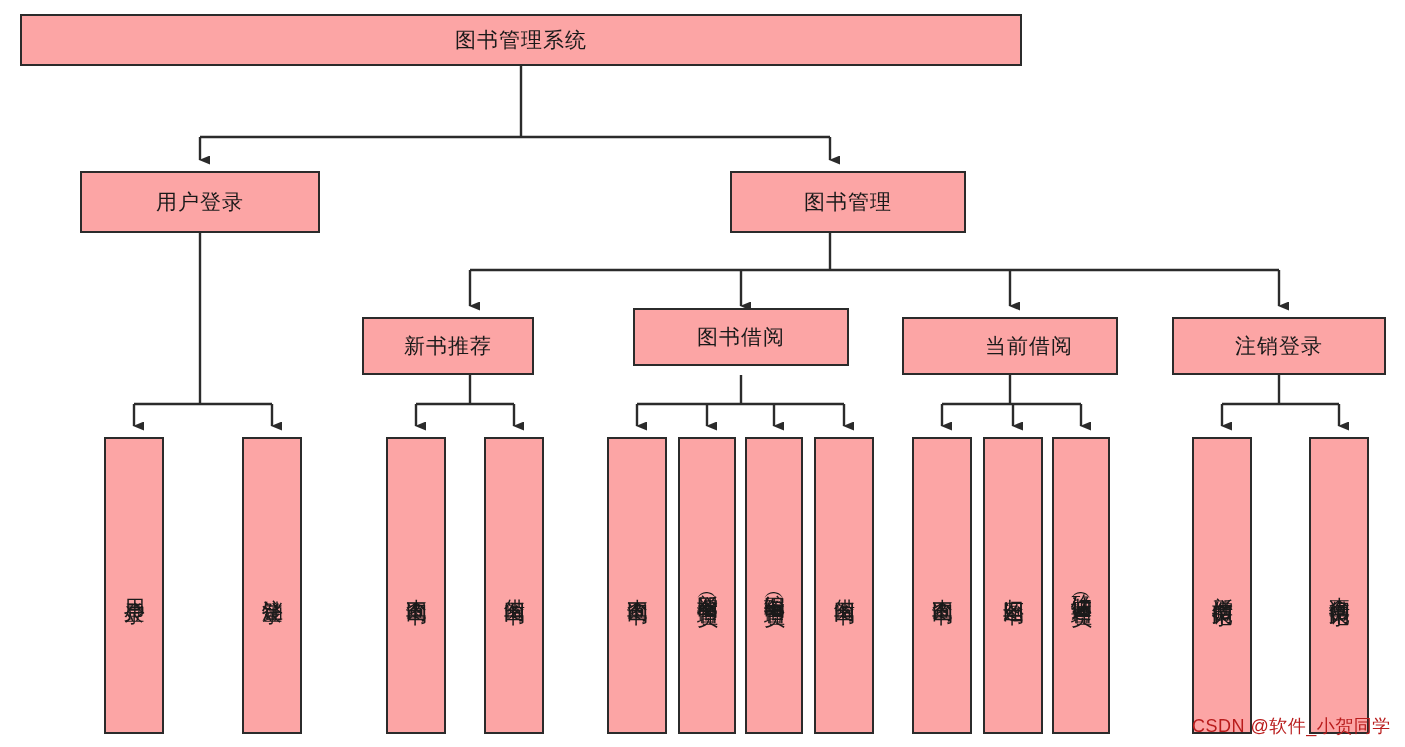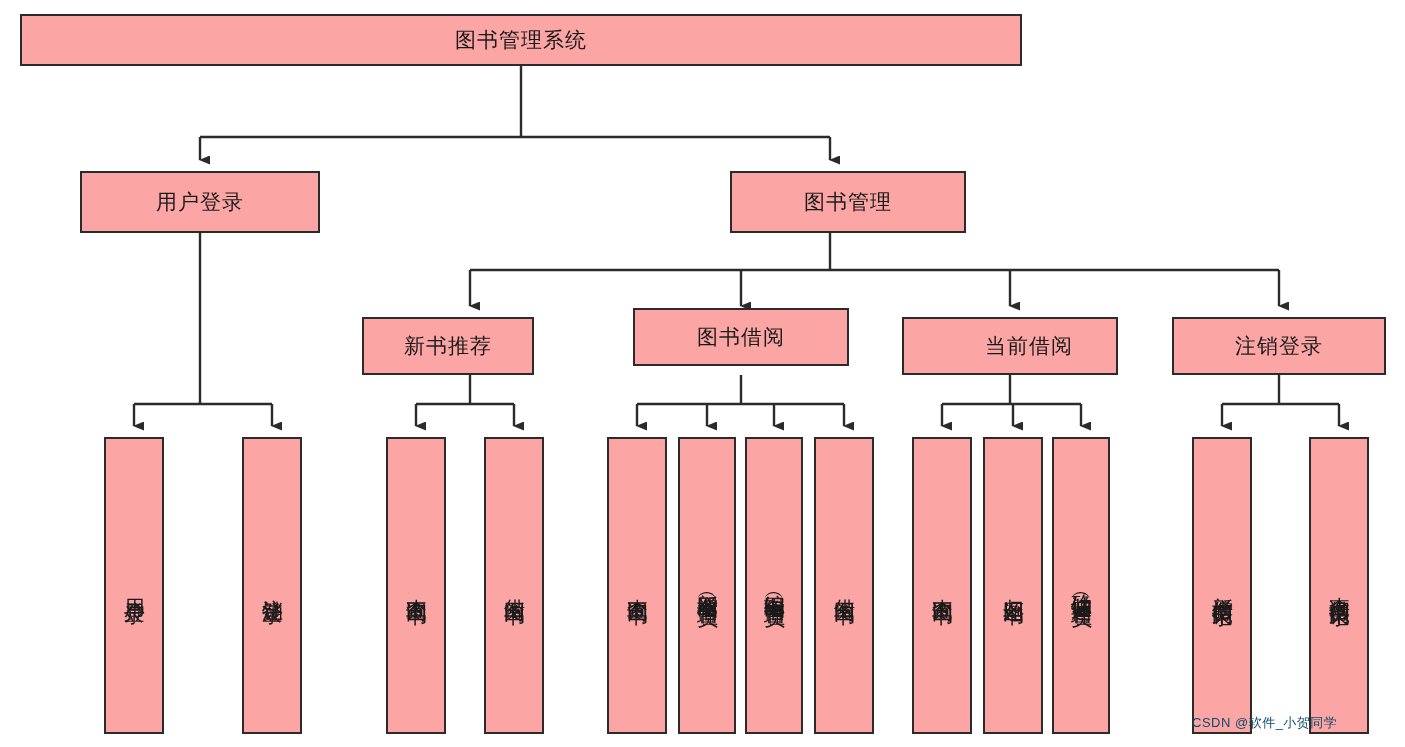--- a/index.html
+++ b/index.html
@@ -51,22 +51,22 @@
     writing-mode: vertical-rl;
     text-orientation: upright;
     line-height: 1.18;
     letter-spacing: 2px;
     white-space: nowrap;
     display: block;
     text-align: center;
   }
   .watermark {
     position: absolute;
-    font-size: 13px;
-    color: #0c4a6e;
+    font-size: 18px;
+    color: #b91c1c;
     letter-spacing: 0.5px;
     white-space: nowrap;
     user-select: none;
   }
 </style>
 </head>
 <body>
 
 <div id="diagram-canvas">
 

